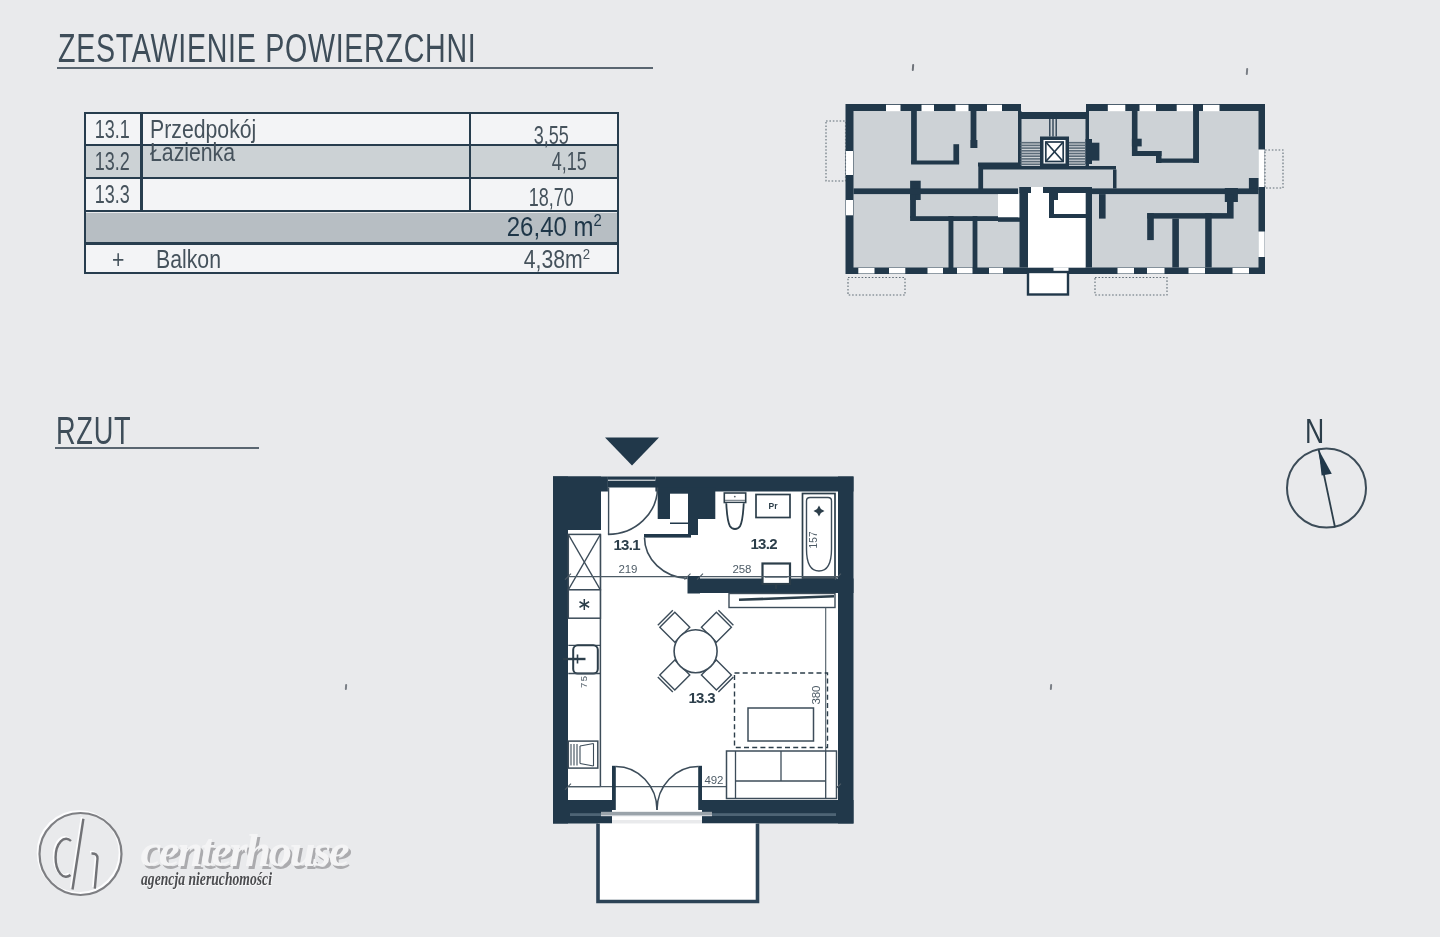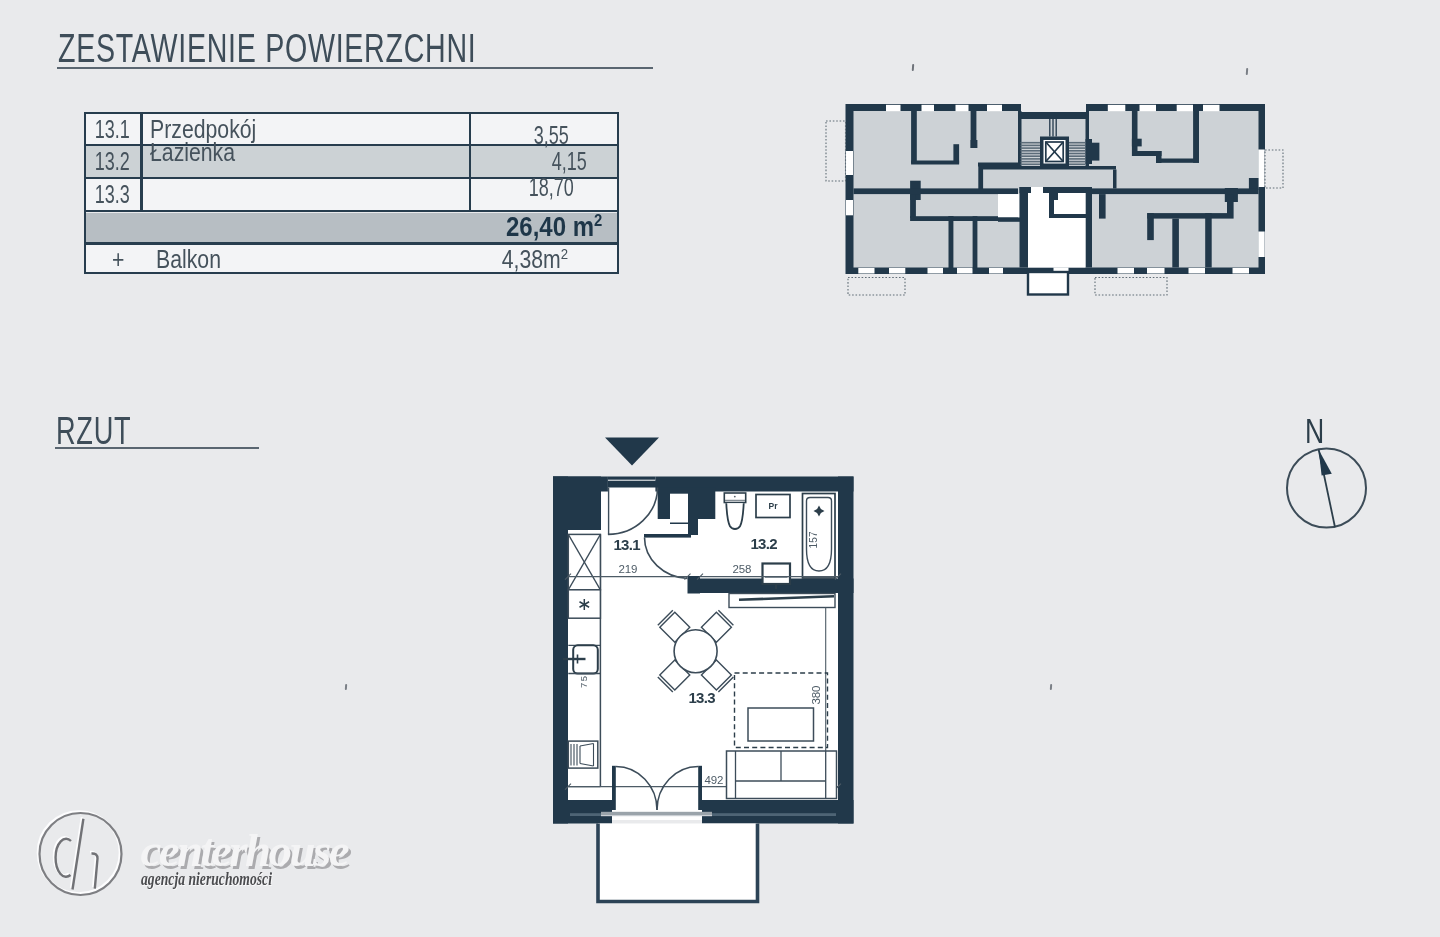--- a/index.html
+++ b/index.html
@@ -5,21 +5,21 @@
   html,body{margin:0;padding:0}
   body{width:1440px;height:937px;position:relative;background:#e9eaec;
        font-family:"Liberation Sans",sans-serif;overflow:hidden}
   .abs{position:absolute}
   .hdr{color:#3e4d59;font-size:40px;letter-spacing:1px;white-space:nowrap;
        transform:scaleX(0.715);transform-origin:0 0}
   .tnum,.tname,.tsum,.tbal{color:#45525c;font-size:25px;white-space:nowrap;display:flex;align-items:center}
   .tnum{justify-content:center}
   .tnum>span{display:inline-block;transform:scaleX(0.72)}
   .tname>span{display:inline-block;transform:scaleX(0.85);transform-origin:0 50%}
-  .tsum{justify-content:flex-end;font-weight:bold;color:#1e3648;font-size:27px}
+  .tsum{justify-content:flex-end;font-weight:normal;color:#1e3648;font-size:27px}
   .tsum>span{display:inline-block;transform:scaleX(0.89);transform-origin:100% 50%}
   .tbal{justify-content:flex-end}
   .tbal>span{display:inline-block;transform:scaleX(0.85);transform-origin:100% 50%}
   sup{font-size:62%;line-height:0}
 </style>
 </head>
 <body>
 
 <div class="abs hdr" style="left:58px;top:26px;">ZESTAWIENIE POWIERZCHNI</div>
 
@@ -66,35 +66,35 @@
   <div class="abs tname" style="left:66px;top:31px;height:19px">
       <span>Łazienka</span>
     </div>
   <div class="abs tnum" style="left:412px;top:34.8px;width:146px;height:31px">
       <span>4,15</span>
     </div>
 
   <div class="abs tnum" style="left:0;top:67.6px;width:57px;height:31px">
       <span>13.3</span>
     </div>
-  <div class="abs tnum" style="left:394px;top:64px;width:146px;height:23px">
+  <div class="abs tnum" style="left:394px;top:74px;width:146px;height:23px">
       <span>18,70</span>
     </div>
 
   <div class="abs tsum" style="left:0;top:101px;width:518px;height:30px">
       <span>26,40 m<sup>2</sup></span>
     </div>
 
   <div class="abs tnum" style="left:6px;top:133px;width:57px;height:29px">
       <span style="transform:scaleX(0.85)">+</span>
     </div>
   <div class="abs tname" style="left:72px;top:133px;height:29px">
       <span>Balkon</span>
     </div>
-  <div class="abs tbal" style="left:365px;top:133px;width:119.4px;height:29px">
+  <div class="abs tbal" style="left:387px;top:133px;width:119.4px;height:29px">
       <span>4,38m<sup>2</sup></span>
     </div>
 </div>
 
 <div class="abs hdr" style="left:56px;top:410px;font-size:38px">RZUT</div>
 
 <div class="abs" style="left:55px;top:447px;width:204px;height:2px;background:#5a6671"></div>
 
 <svg class="abs" style="left:815px;top:95px" width="480" height="215" viewBox="815 95 480 215" fill="none">
 

